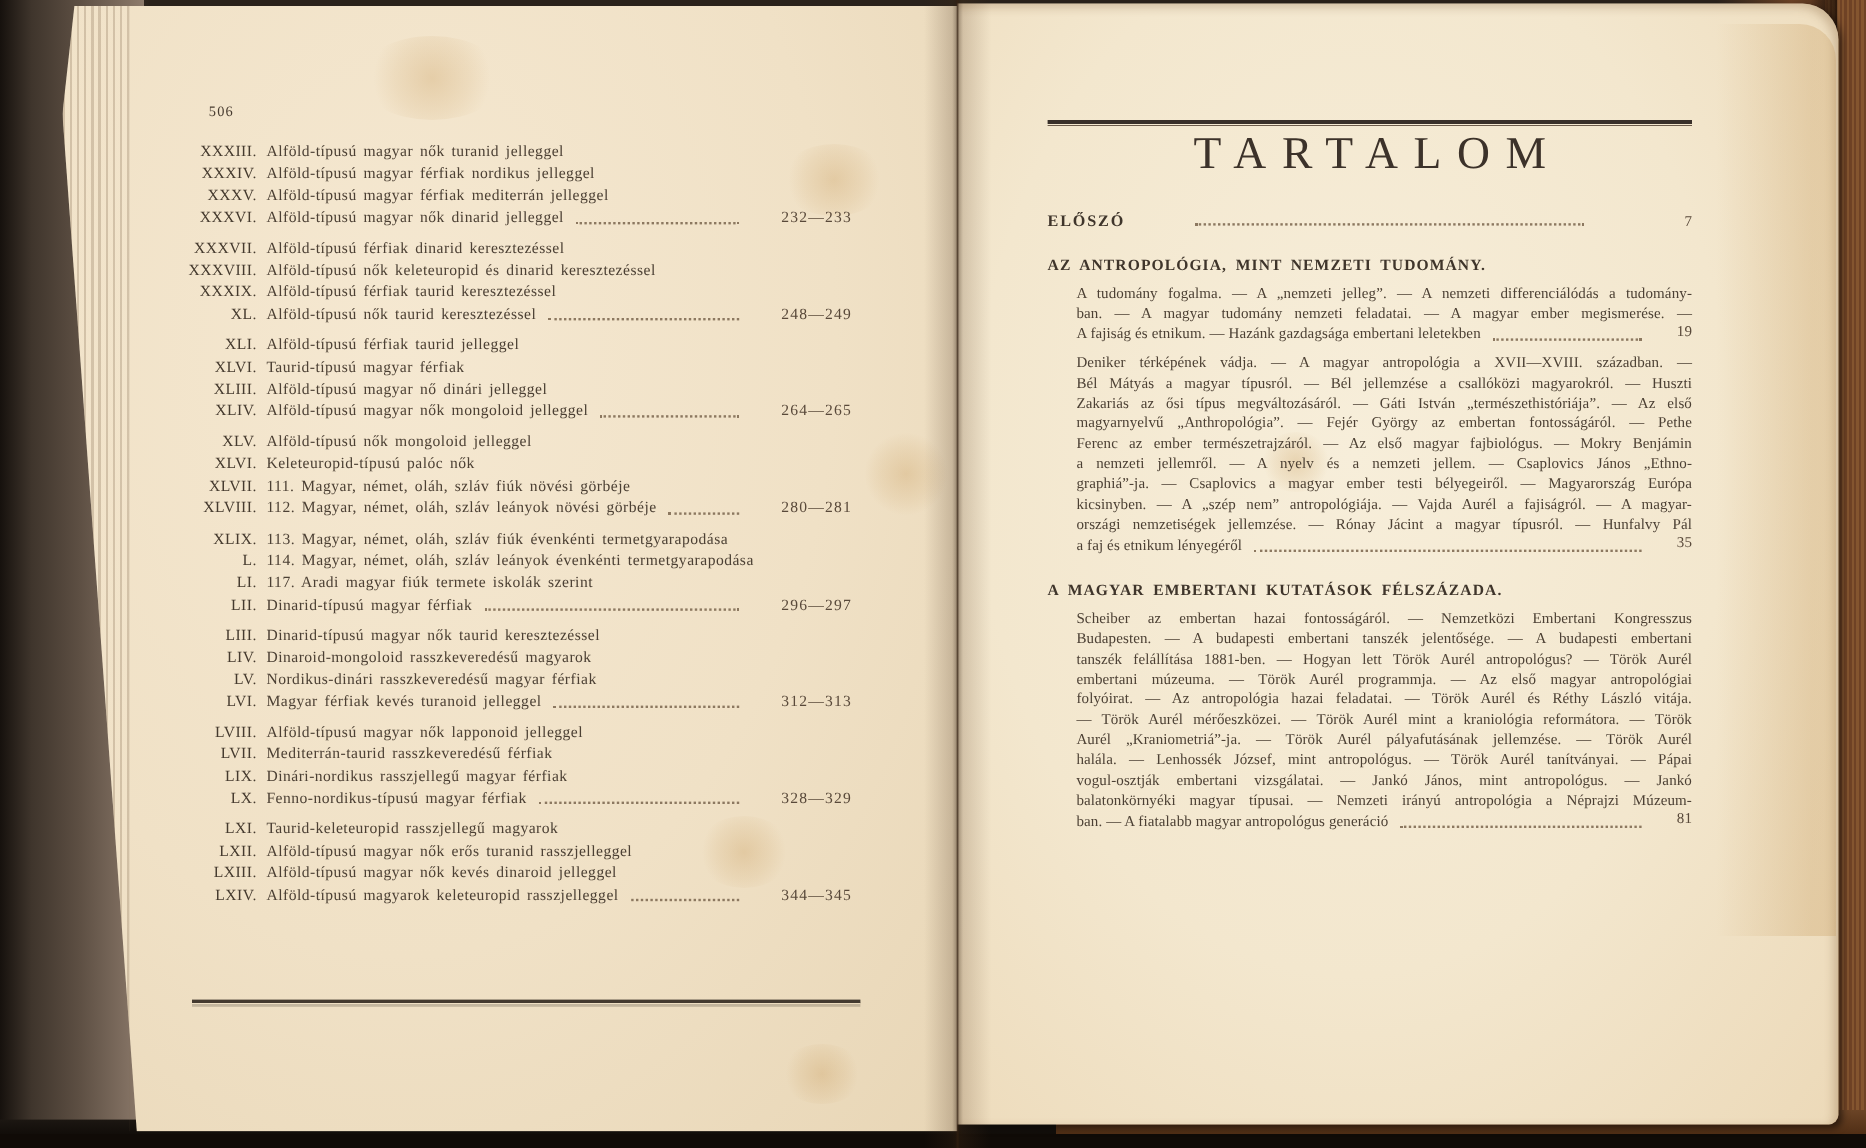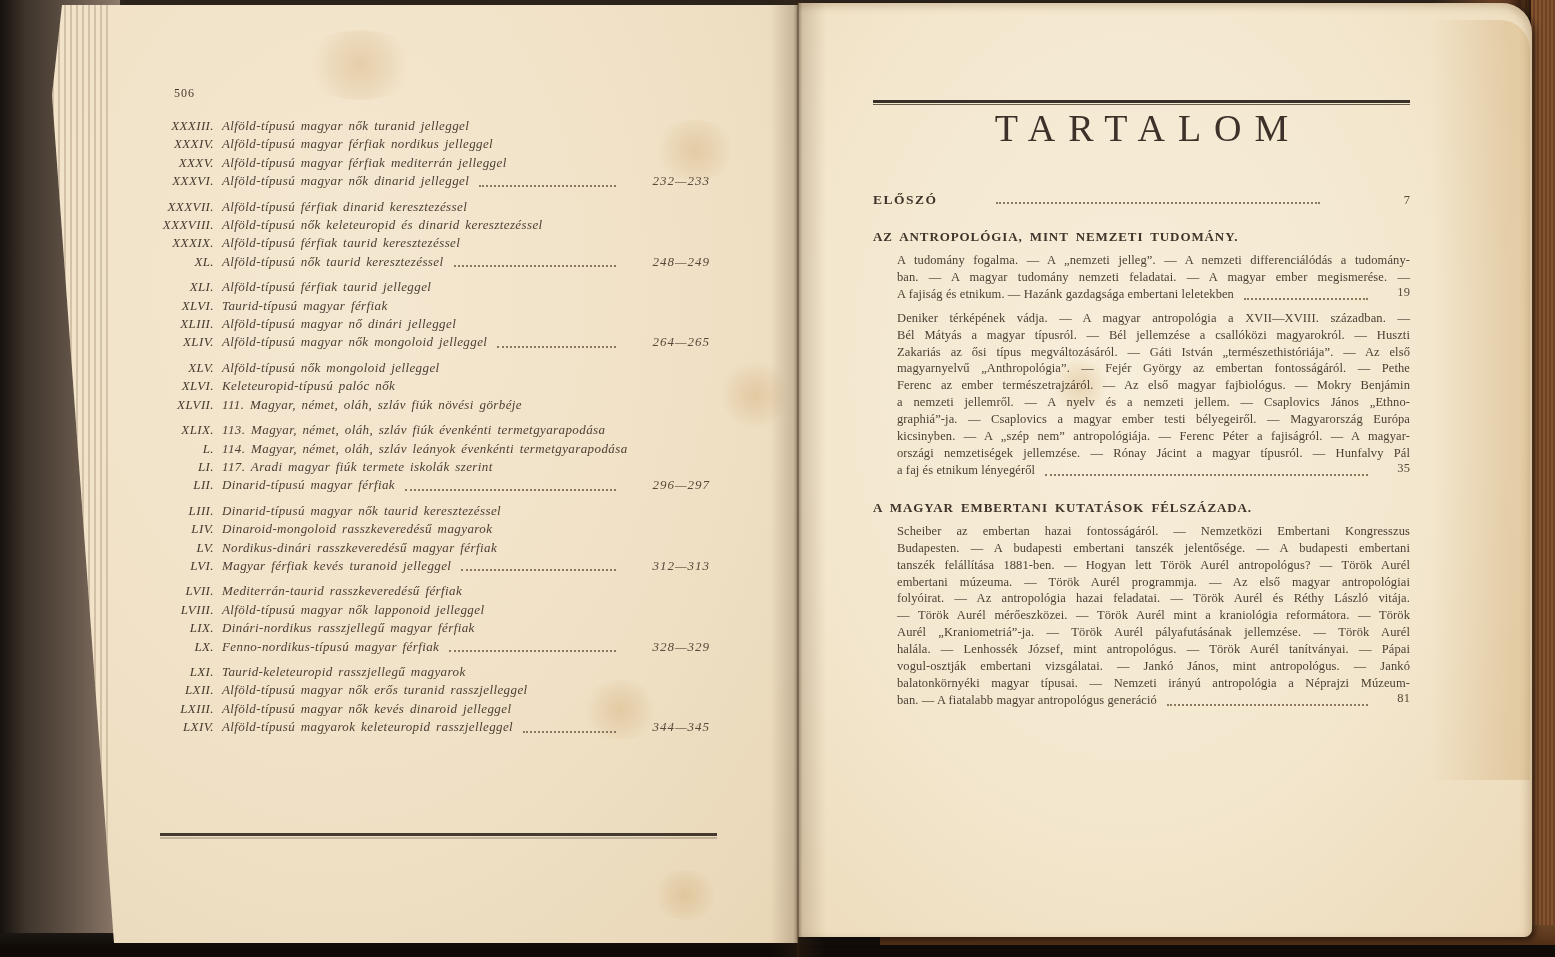--- a/index.html
+++ b/index.html
@@ -37,30 +37,30 @@
       background:radial-gradient(circle,rgba(198,152,86,.30) 0%,rgba(198,152,86,.12) 45%,rgba(198,152,86,0) 70%);}
   .stain-edge{position:absolute;z-index:2;pointer-events:none;left:1430px;top:20px;width:100px;height:760px;
       background:linear-gradient(90deg,rgba(195,150,85,0) 0,rgba(195,150,85,.28) 80%);border-radius:0 30px 0 0;}
   
   .top-rule{height:6px;background:linear-gradient(180deg,#39302a 0,#39302a 3px,rgba(0,0,0,0) 3px,rgba(0,0,0,0) 4px,#6d5c4c 4px,#6d5c4c 5px,rgba(0,0,0,0) 5px);}
   .left-rule{position:absolute;left:160px;top:833px;width:557px;height:4px;z-index:3;
       background:linear-gradient(180deg,#443a2f 0,#443a2f 3px,rgba(0,0,0,0) 3px);box-shadow:0 2px 0 rgba(69,58,47,.25);}
   
   .fig-list{position:absolute;left:148px;top:86px;width:562px;z-index:3;color:#4c4034;font-size:13px;}
   .folio{margin:0 0 16px 26px;font-size:12px;letter-spacing:1px;color:#473b2f;}
-  .fig-group{margin-bottom:7px;font-style:italic;}
+  .fig-group{margin-bottom:7px;}
   .fig-row{display:flex;align-items:flex-end;line-height:18.4px;letter-spacing:.4px;word-spacing:2px;}
   .fig-num{flex:none;width:66px;text-align:right;padding-right:8px;color:#453a2e;}
   .fig-text{flex:none;}
   .leader{flex:1 1 auto;border-bottom:2px dotted #8c7860;margin:0 8px 4px 10px;min-width:20px;}
   .fig-pages{flex:none;width:66px;text-align:right;color:#59493a;letter-spacing:1px;margin-left:20px;}
   
   .toc{position:absolute;left:873px;top:100px;width:537px;z-index:3;color:#4c4034;}
   .r-title{text-align:center;font-size:38px;letter-spacing:13px;color:#3c322a;text-indent:13px;}
-  .toc-row{display:flex;align-items:flex-end;margin-top:42px;font-size:13.5px;gap:48px;}
+  .toc-row{display:flex;align-items:flex-end;margin-top:26px;font-size:13.5px;gap:48px;}
   .toc-label{flex:none;font-weight:bold;letter-spacing:1.5px;color:#3f352b;}
   .toc-page{flex:none;width:34px;text-align:right;font-size:12.5px;color:#59493a;}
   .sec-heading{margin-top:21px;font-weight:bold;font-size:13px;letter-spacing:.9px;word-spacing:3px;color:#3f352b;}
   .sec-body{margin-top:7px;margin-left:24px;font-size:12.5px;line-height:16.9px;letter-spacing:.1px;}
   .sec-line{text-align:justify;text-align-last:justify;}
   .sec-last{display:flex;align-items:flex-end;}
   .sec-last .leader{margin-bottom:3px;}
   .sec-last .toc-page{position:relative;top:-2px;}
 </style>
 </head>
@@ -160,20 +160,26 @@
         <span class="fig-text">Alföld-típusú nők mongoloid jelleggel</span>
       </div>
       <div class="fig-row">
         <span class="fig-num">XLVI.</span>
         <span class="fig-text">Keleteuropid-típusú palóc nők</span>
       </div>
       <div class="fig-row">
         <span class="fig-num">XLVII.</span>
         <span class="fig-text">111. Magyar, német, oláh, szláv fiúk növési görbéje</span>
       </div>
+      <div class="fig-row">
+        <span class="fig-num">XLVIII.</span>
+        <span class="fig-text">112. Magyar, német, oláh, szláv leányok növési görbéje</span>
+        <span class="leader"></span>
+        <span class="fig-pages">280—281</span>
+      </div>
     </div>
 
     <div class="fig-group">
       <div class="fig-row">
         <span class="fig-num">XLIX.</span>
         <span class="fig-text">113. Magyar, német, oláh, szláv fiúk évenkénti termetgyarapodása</span>
       </div>
       <div class="fig-row">
         <span class="fig-num">L.</span>
         <span class="fig-text">114. Magyar, német, oláh, szláv leányok évenkénti termetgyarapodása</span>
@@ -206,26 +212,26 @@
       <div class="fig-row">
         <span class="fig-num">LVI.</span>
         <span class="fig-text">Magyar férfiak kevés turanoid jelleggel</span>
         <span class="leader"></span>
         <span class="fig-pages">312—313</span>
       </div>
     </div>
 
     <div class="fig-group">
       <div class="fig-row">
+        <span class="fig-num">LVIII.</span>
+        <span class="fig-text">Alföld-típusú magyar nők lapponoid jelleggel</span>
+      </div>
+      <div class="fig-row">
         <span class="fig-num">LVII.</span>
         <span class="fig-text">Mediterrán-taurid rasszkeveredésű férfiak</span>
-      </div>
-      <div class="fig-row">
-        <span class="fig-num">LVIII.</span>
-        <span class="fig-text">Alföld-típusú magyar nők lapponoid jelleggel</span>
       </div>
       <div class="fig-row">
         <span class="fig-num">LIX.</span>
         <span class="fig-text">Dinári-nordikus rasszjellegű magyar férfiak</span>
       </div>
       <div class="fig-row">
         <span class="fig-num">LX.</span>
         <span class="fig-text">Fenno-nordikus-típusú magyar férfiak</span>
         <span class="leader"></span>
         <span class="fig-pages">328—329</span>
@@ -279,21 +285,21 @@
 
     <div class="toc-section">
       <div class="sec-body">
         <div class="sec-line">Deniker térképének vádja. — A magyar antropológia a XVII—XVIII. században. —</div>
         <div class="sec-line">Bél Mátyás a magyar típusról. — Bél jellemzése a csallóközi magyarokról. — Huszti</div>
         <div class="sec-line">Zakariás az ősi típus megváltozásáról. — Gáti István „természethistóriája”. — Az első</div>
         <div class="sec-line">magyarnyelvű „Anthropológia”. — Fejér György az embertan fontosságáról. — Pethe</div>
         <div class="sec-line">Ferenc az ember természetrajzáról. — Az első magyar fajbiológus. — Mokry Benjámin</div>
         <div class="sec-line">a nemzeti jellemről. — A nyelv és a nemzeti jellem. — Csaplovics János „Ethno-</div>
         <div class="sec-line">graphiá”-ja. — Csaplovics a magyar ember testi bélyegeiről. — Magyarország Európa</div>
-        <div class="sec-line">kicsinyben. — A „szép nem” antropológiája. — Ferenc Péter a fajiságról. — A magyar-</div>
+        <div class="sec-line">kicsinyben. — A „szép nem” antropológiája. — Vajda Aurél a fajiságról. — A magyar-</div>
         <div class="sec-line">országi nemzetiségek jellemzése. — Rónay Jácint a magyar típusról. — Hunfalvy Pál</div>
         <div class="sec-last">
           <span>a faj és etnikum lényegéről</span>
           <span class="leader"></span>
           <span class="toc-page">35</span>
         </div>
       </div>
     </div>
 
     <div class="toc-section">

